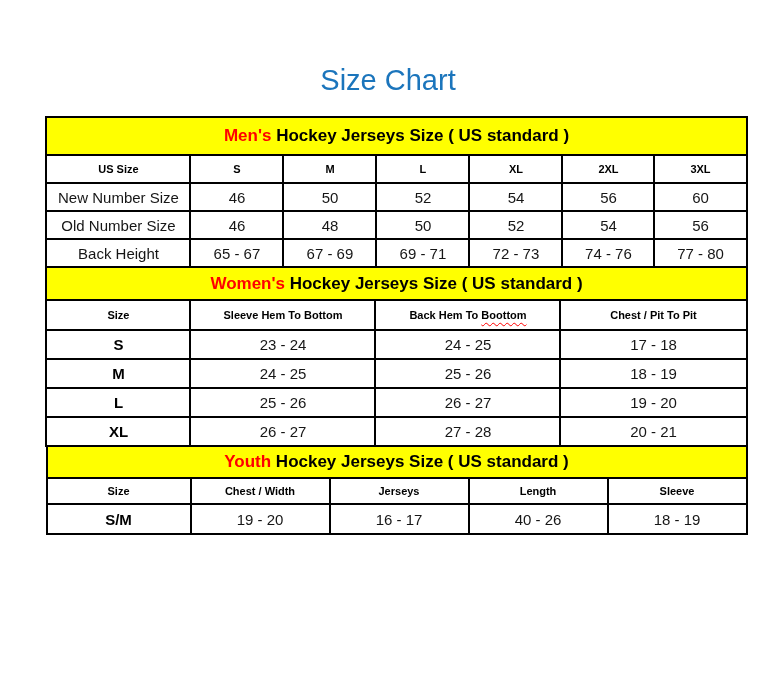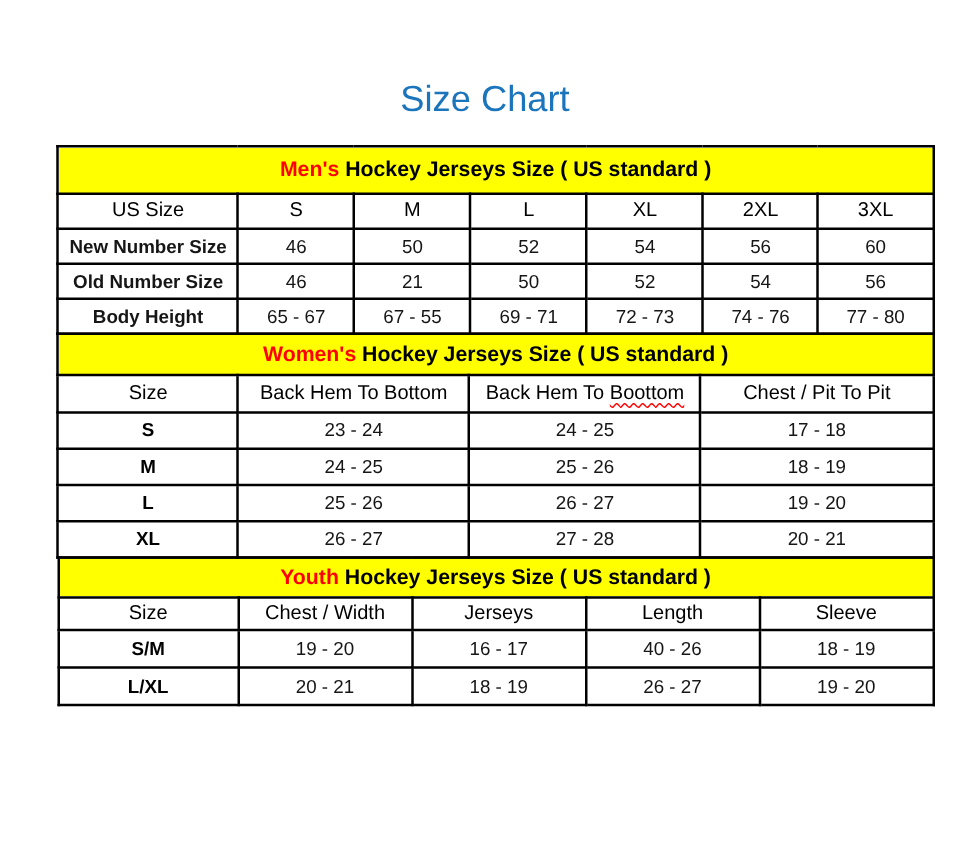--- a/index.html
+++ b/index.html
@@ -40,22 +40,22 @@
     white-space:nowrap;
     overflow:hidden;
   }
   .row-section td{
     background:var(--yellow);
     font-weight:bold;
     font-size:17px;
     color:#000;
   }
   .red{color:var(--red);}
-  .tbl th{font-weight:normal;font-size:16px;color:#000;}
-  .lbl{font-weight:bold;}
+  .tbl th{font-weight:bold;font-size:11px;color:#000;}
+  .lbl{font-weight:normal;}
   .lbl-b{font-weight:bold;color:#000;}
   .squiggly{
     text-decoration-line:underline;
     text-decoration-style:wavy;
     text-decoration-color:var(--red);
     text-decoration-thickness:1px;
     text-underline-offset:3px;
   }
   
   .men .row-section td{height:36px;}
@@ -104,30 +104,30 @@
         <td>46</td>
         <td>50</td>
         <td>52</td>
         <td>54</td>
         <td>56</td>
         <td>60</td>
       </tr>
       <tr class="row-data">
         <td class="lbl">Old Number Size</td>
         <td>46</td>
-        <td>21</td>
+        <td>48</td>
         <td>50</td>
         <td>52</td>
         <td>54</td>
         <td>56</td>
       </tr>
       <tr class="row-data">
-        <td class="lbl">Body Height</td>
+        <td class="lbl">Back Height</td>
         <td>65 - 67</td>
-        <td>67 - 55</td>
+        <td>67 - 69</td>
         <td>69 - 71</td>
         <td>72 - 73</td>
         <td>74 - 76</td>
         <td>77 - 80</td>
       </tr>
     </tbody>
       </table>
 
     <table class="tbl women">
       <colgroup>
@@ -135,21 +135,21 @@
           <col style="width:185px">
           <col style="width:185px">
           <col style="width:186px">
         </colgroup>
       <tbody>
           <tr class="row-section">
         <td colspan="4"><span class="red">Women's</span><span> Hockey Jerseys Size ( US standard )</span></td>
       </tr>
       <tr class="row-head">
         <th>Size</th>
-        <th>Back Hem To Bottom</th>
+        <th>Sleeve Hem To Bottom</th>
         <th><span>Back Hem To </span><span class="squiggly">Boottom</span></th>
         <th>Chest / Pit To Pit</th>
       </tr>
       <tr class="row-data">
         <td class="lbl-b">S</td>
         <td>23 - 24</td>
         <td>24 - 25</td>
         <td>17 - 18</td>
       </tr>
       <tr class="row-data">
@@ -192,24 +192,17 @@
         <th>Length</th>
         <th>Sleeve</th>
       </tr>
       <tr class="row-data">
         <td class="lbl-b">S/M</td>
         <td>19 - 20</td>
         <td>16 - 17</td>
         <td>40 - 26</td>
         <td>18 - 19</td>
       </tr>
-      <tr class="row-data">
-        <td class="lbl-b">L/XL</td>
-        <td>20 - 21</td>
-        <td>18 - 19</td>
-        <td>26 - 27</td>
-        <td>19 - 20</td>
-      </tr>
     </tbody>
       </table>
 
   </div>
 </div>
 
 </body></html>

